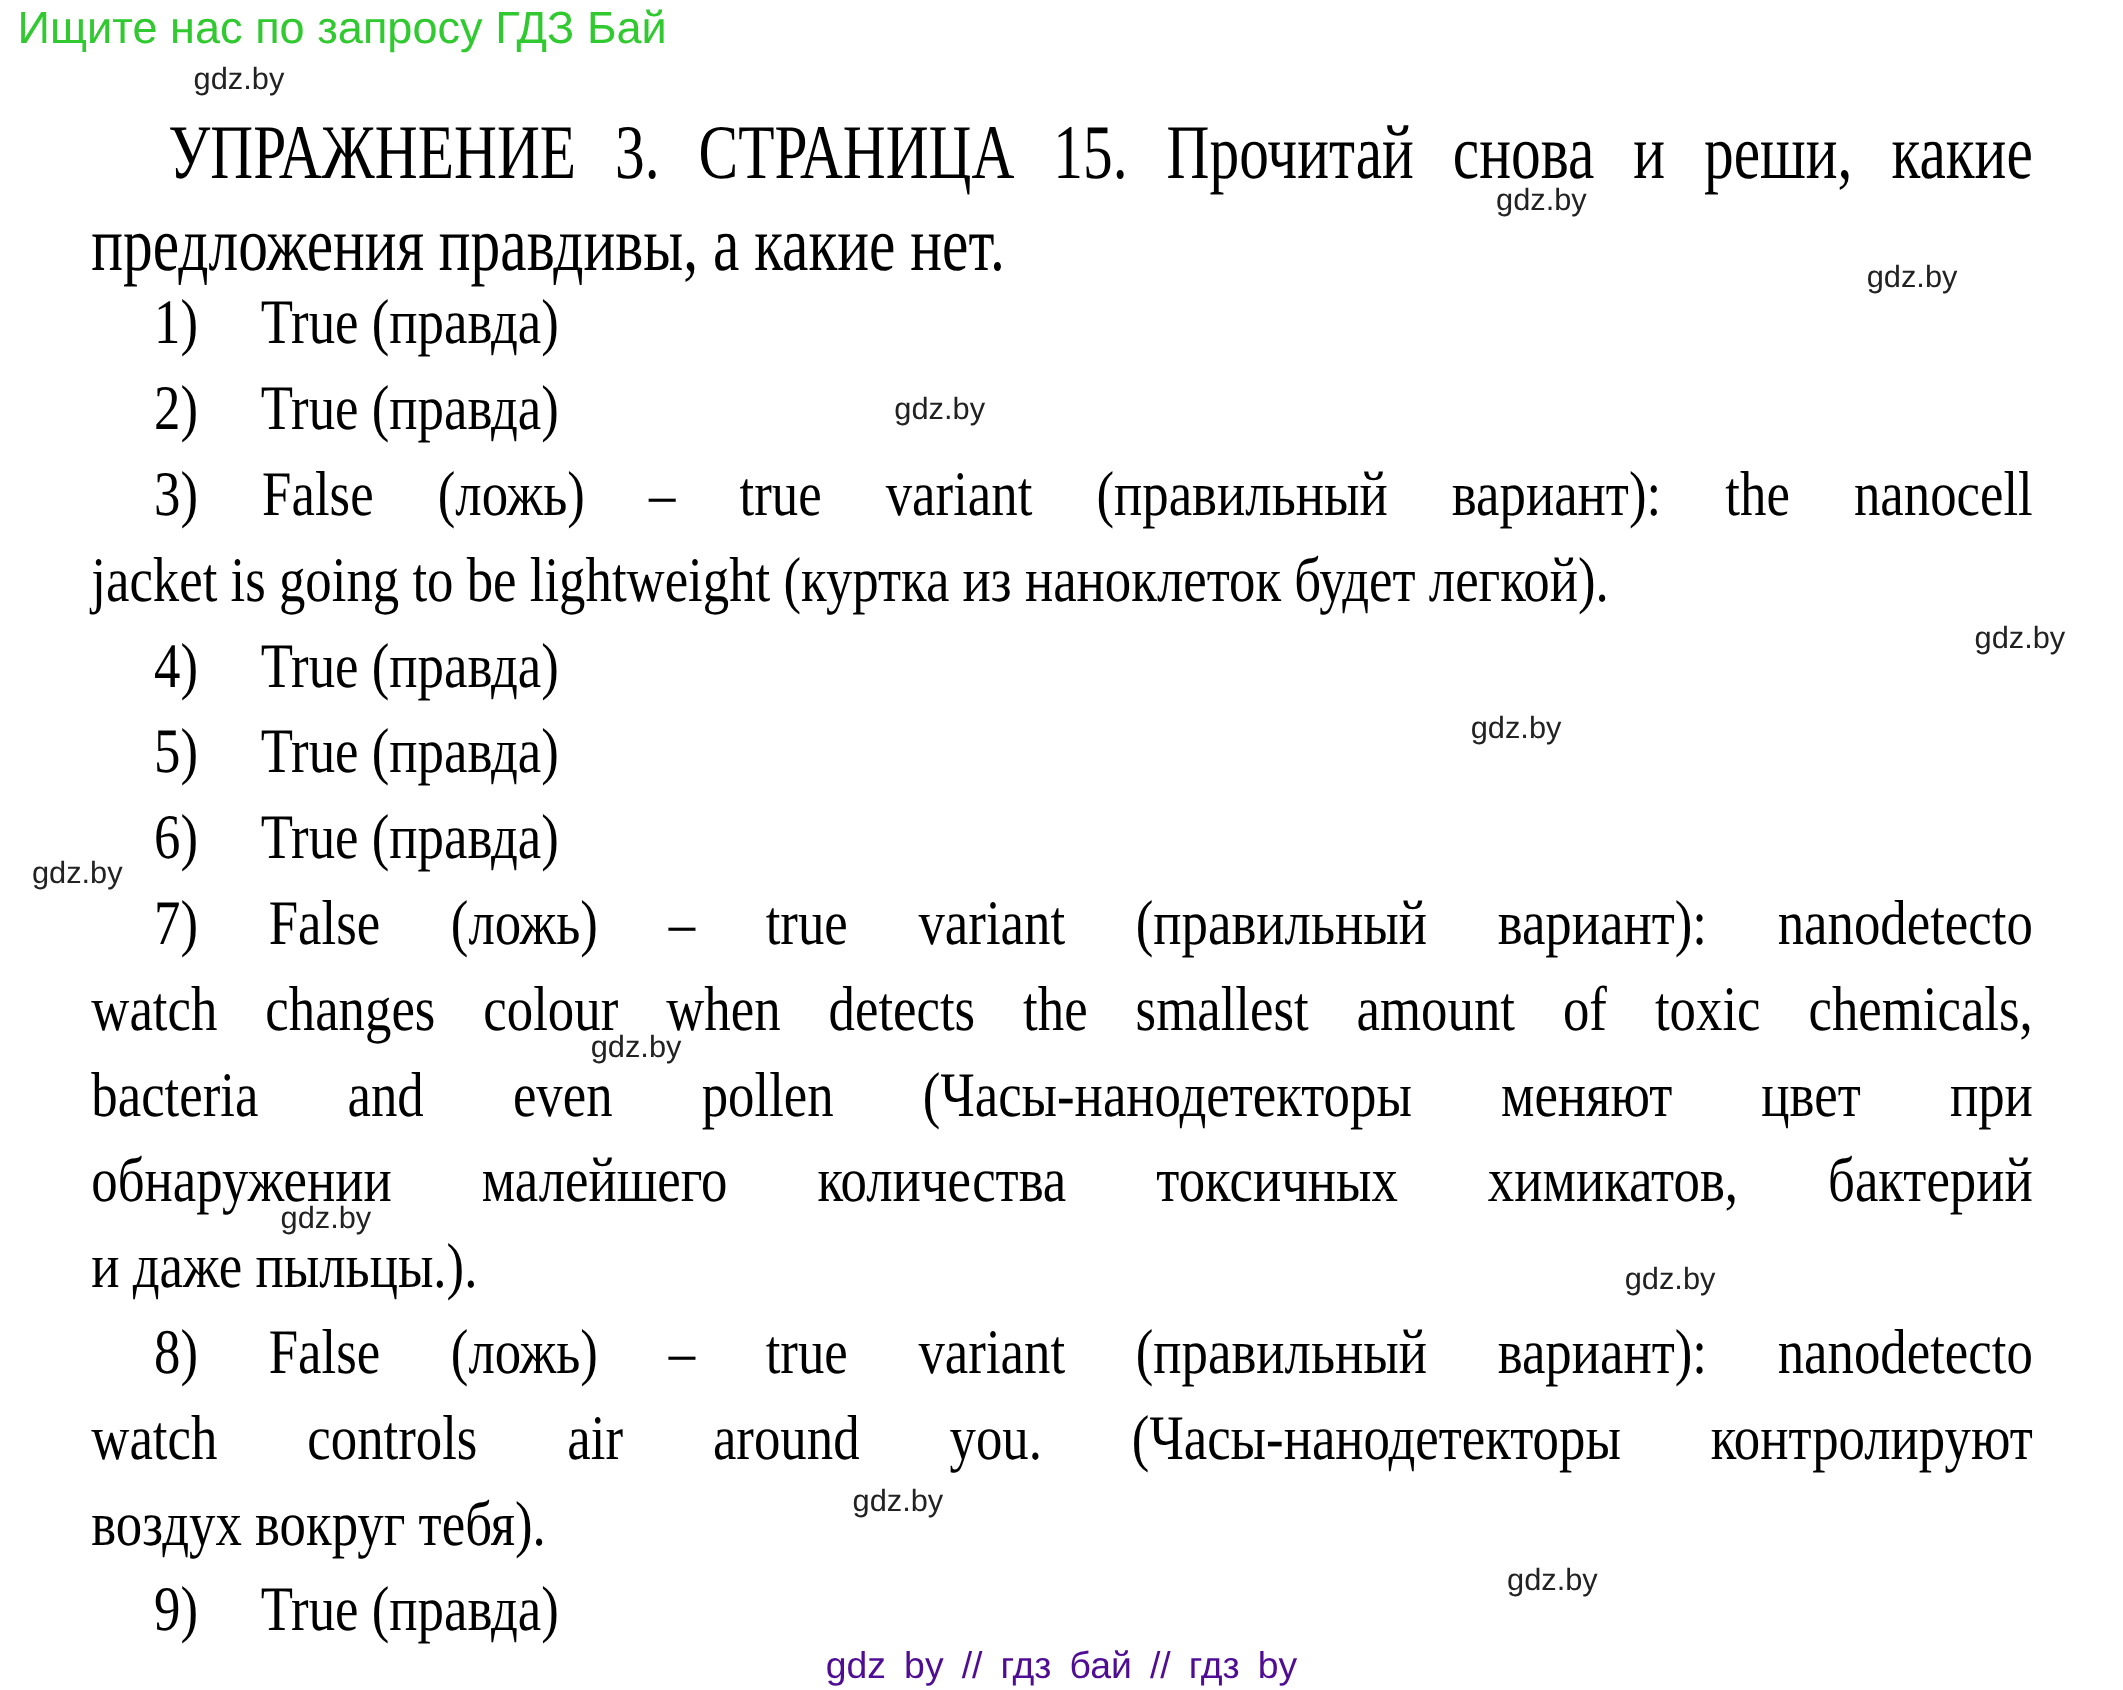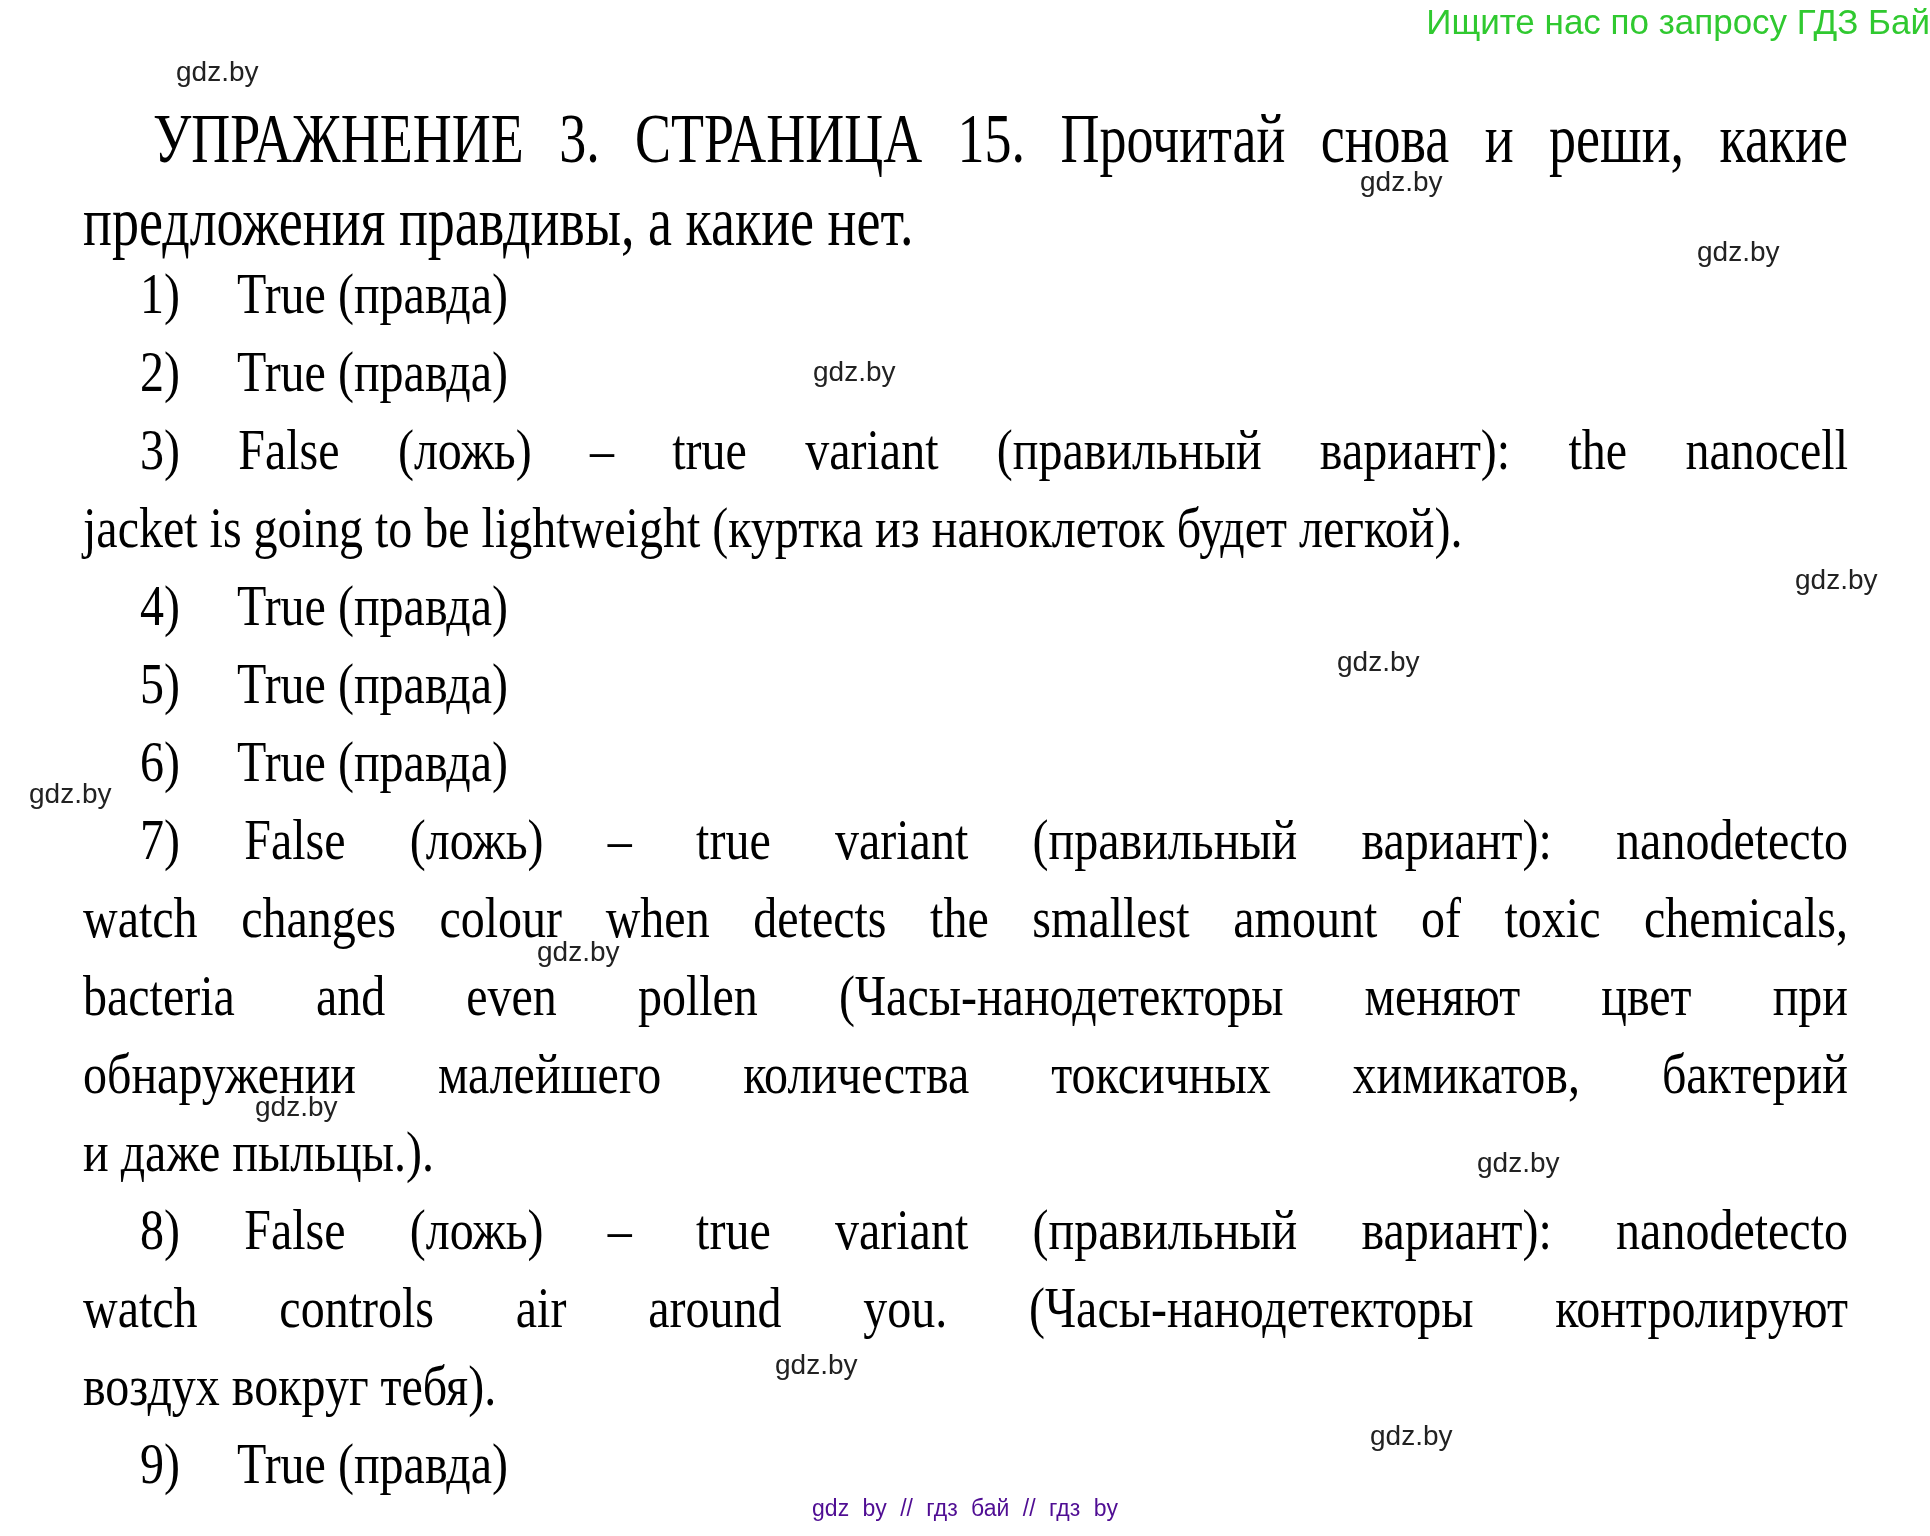--- a/index.html
+++ b/index.html
@@ -13,23 +13,23 @@
     position:relative;
     width:1930px;height:1536px;
     background:#ffffff;
     overflow:hidden;
     font-family:"Liberation Serif", serif;
     color:var(--text-black,#000);
   }
   
   .promo{
     position:absolute;top:3px;left:16px;right:0;
-    text-align:right;
+    text-align:left;
     font-family:"Liberation Sans", sans-serif;
-    font-size:35px;line-height:1.1;
+    font-size:41px;line-height:1.1;
     color:var(--promo-green,#30C930);
   }
   
   .wm{
     position:absolute;
     font-family:"Liberation Sans", sans-serif;
     font-size:28px;line-height:1.1;
     color:var(--watermark-gray,#222);
     white-space:nowrap;
     text-align:center;
@@ -73,21 +73,21 @@
   .i8a{left:140px;top:1199px;width:1708px;}
   .i8b{left:83px;top:1277px;width:1765px;}
   .i8c{left:83px;top:1355px;}
   .i9{left:140px;top:1433px;}
   .num{display:inline-block;width:97px;}
   
   .footer{
     position:absolute;left:0;right:0;top:1496px;
     text-align:center;
     font-family:"Liberation Sans", sans-serif;
-    font-size:23px;line-height:1.1;
+    font-size:34px;line-height:1.1;
     word-spacing:7px;
     color:var(--brand-purple,#4F0D93);
   }
 </style>
 </head>
 <body>
 
 <div class="page">
 
   <div class="promo">Ищите нас по запросу ГДЗ Бай</div>

